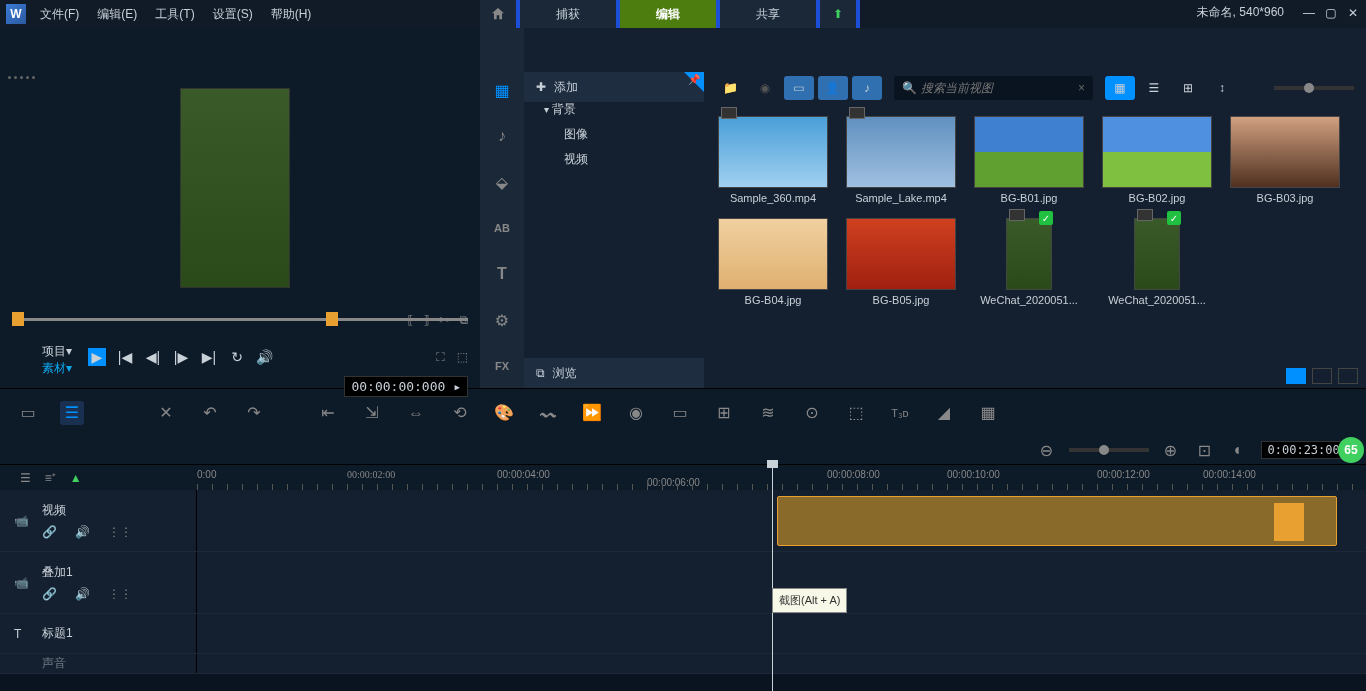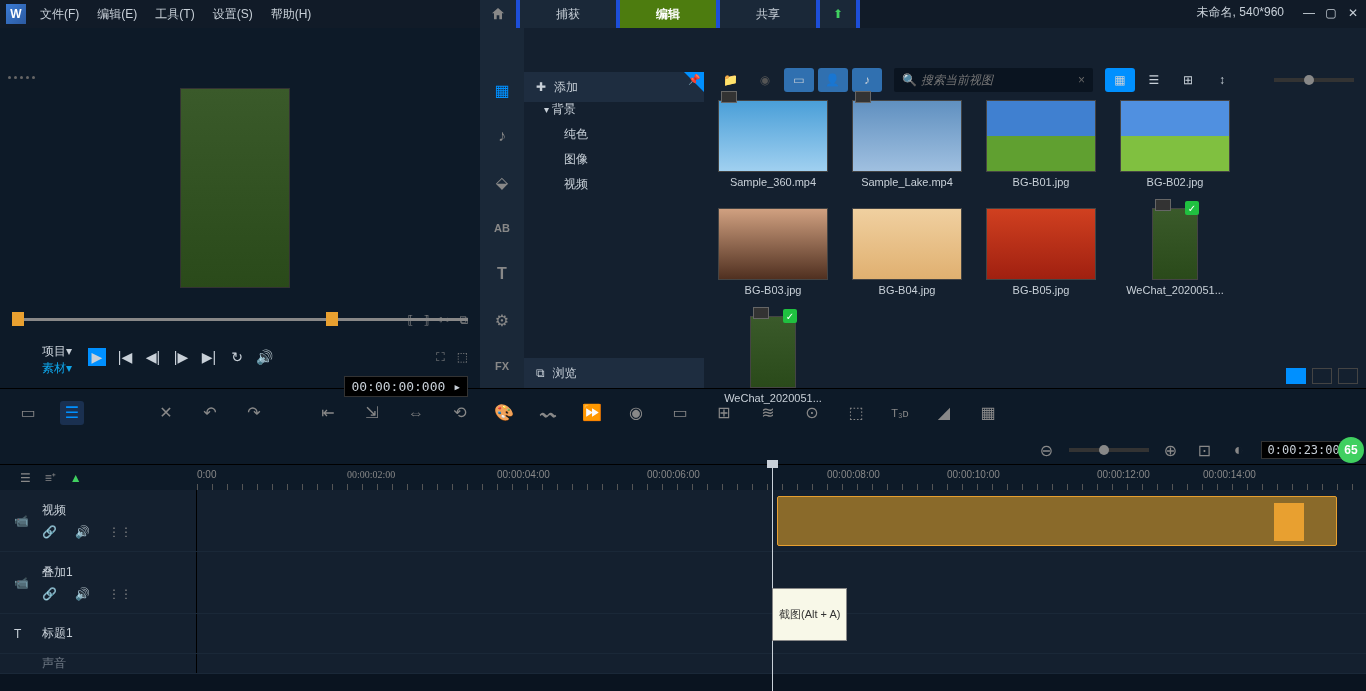--- a/index.html
+++ b/index.html
@@ -48,21 +48,21 @@
 .tree-item.sub{padding-left:40px}
 .tree-item.expanded::before{content:"▾ ";font-size:10px}
 .browse-btn{position:absolute;left:44px;bottom:0;width:180px;height:30px;background:#1e2d40;display:flex;align-items:center;padding-left:12px;gap:8px;cursor:pointer}
 .lib-content{flex:1;display:flex;flex-direction:column}
 .lib-toolbar{height:40px;margin-top:40px;display:flex;align-items:center;padding:0 12px;gap:4px}
 .tb-icon{width:30px;height:24px;display:flex;align-items:center;justify-content:center;cursor:pointer;border-radius:3px}
 .tb-icon.blue{background:#3070b0}
 .tb-icon.active{background:#0090ff}
 .search-box{flex:0 0 180px;background:#0a1420;height:24px;display:flex;align-items:center;padding:0 8px;margin:0 8px;border-radius:2px}
 .search-box input{background:none;border:none;color:#888;outline:none;flex:1;font-style:italic}
-.thumbs{display:flex;flex-wrap:wrap;gap:20px;padding:8px 12px;align-content:flex-start}
+.thumbs{display:flex;flex-wrap:wrap;gap:14px;padding:8px 12px;align-content:flex-start}
 .thumb{width:114px;display:flex;flex-direction:column;align-items:center;gap:4px;cursor:pointer}
 .thumb-img{width:110px;height:72px;background:#333;position:relative;border:1px solid #444}
 .thumb-img.sky{background:linear-gradient(#4a9fd8,#a0d0f0)}
 .thumb-img.lake{background:linear-gradient(#6090c0,#a0c0e0)}
 .thumb-img.green1{background:linear-gradient(#4080d0 50%,#60a030 50%)}
 .thumb-img.green2{background:linear-gradient(#5090e0 50%,#80c040 50%)}
 .thumb-img.sunset{background:linear-gradient(#d0a080,#503020)}
 .thumb-img.desert{background:linear-gradient(#f0d0a0,#e0b070)}
 .thumb-img.red{background:linear-gradient(#d04020,#a02010)}
 .thumb-img.forest{width:46px;height:72px;background:linear-gradient(#3a5a2a,#2a4a1a);margin:0 auto}
@@ -93,21 +93,21 @@
 .track-name-col{display:flex;flex-direction:column;gap:6px}
 .track-icons{display:flex;gap:18px;color:#888;font-size:13px}
 .track-body{flex:1;position:relative;background:#14202f}
 .clip{position:absolute;height:50px;top:6px;border-radius:2px;display:flex;align-items:center;padding-left:40px;font-size:11px;color:#fff}
 .clip1{left:0;width:575px;background:#2a7a6a}
 .clip1-thumb{position:absolute;left:0;top:0;width:34px;height:50px;background:linear-gradient(#3a5a2a,#2a4a1a)}
 .clip2{left:580px;width:560px;background:#8a6a2a;border:1px solid #e8a030}
 .clip2-thumb{position:absolute;right:32px;top:6px;width:30px;height:38px;background:#e8a030}
 .playhead{position:absolute;left:772px;top:0;width:1px;height:300px;background:#c8d0d8;z-index:10}
 .playhead::before{content:"";position:absolute;top:-4px;left:-5px;width:11px;height:8px;background:#c8d0d8}
-.tooltip{position:absolute;background:#f8f8e8;color:#333;border:1px solid #888;padding:18px 6px;font-size:11px;left:772px;top:98px;z-index:20}
+.tooltip{position:absolute;background:#f8f8e8;color:#333;border:1px solid #888;padding:4px 6px;font-size:11px;left:772px;top:98px;z-index:20}
 .track.small{height:40px}
 svg{width:16px;height:16px}
 </style>
 </head>
 <body>
 
 <div class="titlebar">
   <div class="logo">W</div>
   <div class="menu">
     <span>文件(F)</span>
@@ -188,21 +188,20 @@
       <div class="sb-icon" style="font-size:11px;font-weight:bold">FX</div>
     </div>
     <div class="lib-tree">
       <div class="add-btn">
         <span>✚</span>
         <span>添加</span>
         <span class="pin-icon">📌</span>
       </div>
       <div class="tree-item selected">样本</div>
       <div class="tree-item expanded">背景</div>
-      <div class="tree-item sub">纯色</div>
       <div class="tree-item sub">图像</div>
       <div class="tree-item sub">视频</div>
       <div class="browse-btn">
         <span>⧉</span>
         <span>浏览</span>
       </div>
     </div>
     <div class="lib-content">
       <div class="lib-toolbar">
         <div class="tb-icon">📁</div>
@@ -369,21 +368,21 @@
       <div class="tick-mark" style="left: 300px;"></div>
       <div class="tick-mark" style="left: 315px;"></div>
       <div class="tick-mark" style="left: 330px;"></div>
       <div class="tick-mark" style="left: 345px;"></div>
       <div class="tick-mark" style="left: 360px;"></div>
       <div class="tick-mark" style="left: 375px;"></div>
       <div class="tick-mark" style="left: 390px;"></div>
       <div class="tick-mark" style="left: 405px;"></div>
       <div class="tick-mark" style="left: 420px;"></div>
       <div class="tick-mark" style="left: 435px;"></div>
-      <span class="ruler-tick" style="left: 450px;">00:00:06:00</span>
+      <span class="ruler-tick" style="left: 450px; margin-top: 8px;">00:00:06:00</span>
       <div class="tick-mark" style="left: 450px;"></div>
       <div class="tick-mark" style="left: 465px;"></div>
       <div class="tick-mark" style="left: 480px;"></div>
       <div class="tick-mark" style="left: 495px;"></div>
       <div class="tick-mark" style="left: 510px;"></div>
       <div class="tick-mark" style="left: 525px;"></div>
       <div class="tick-mark" style="left: 540px;"></div>
       <div class="tick-mark" style="left: 555px;"></div>
       <div class="tick-mark" style="left: 570px;"></div>
       <div class="tick-mark" style="left: 585px;"></div>

